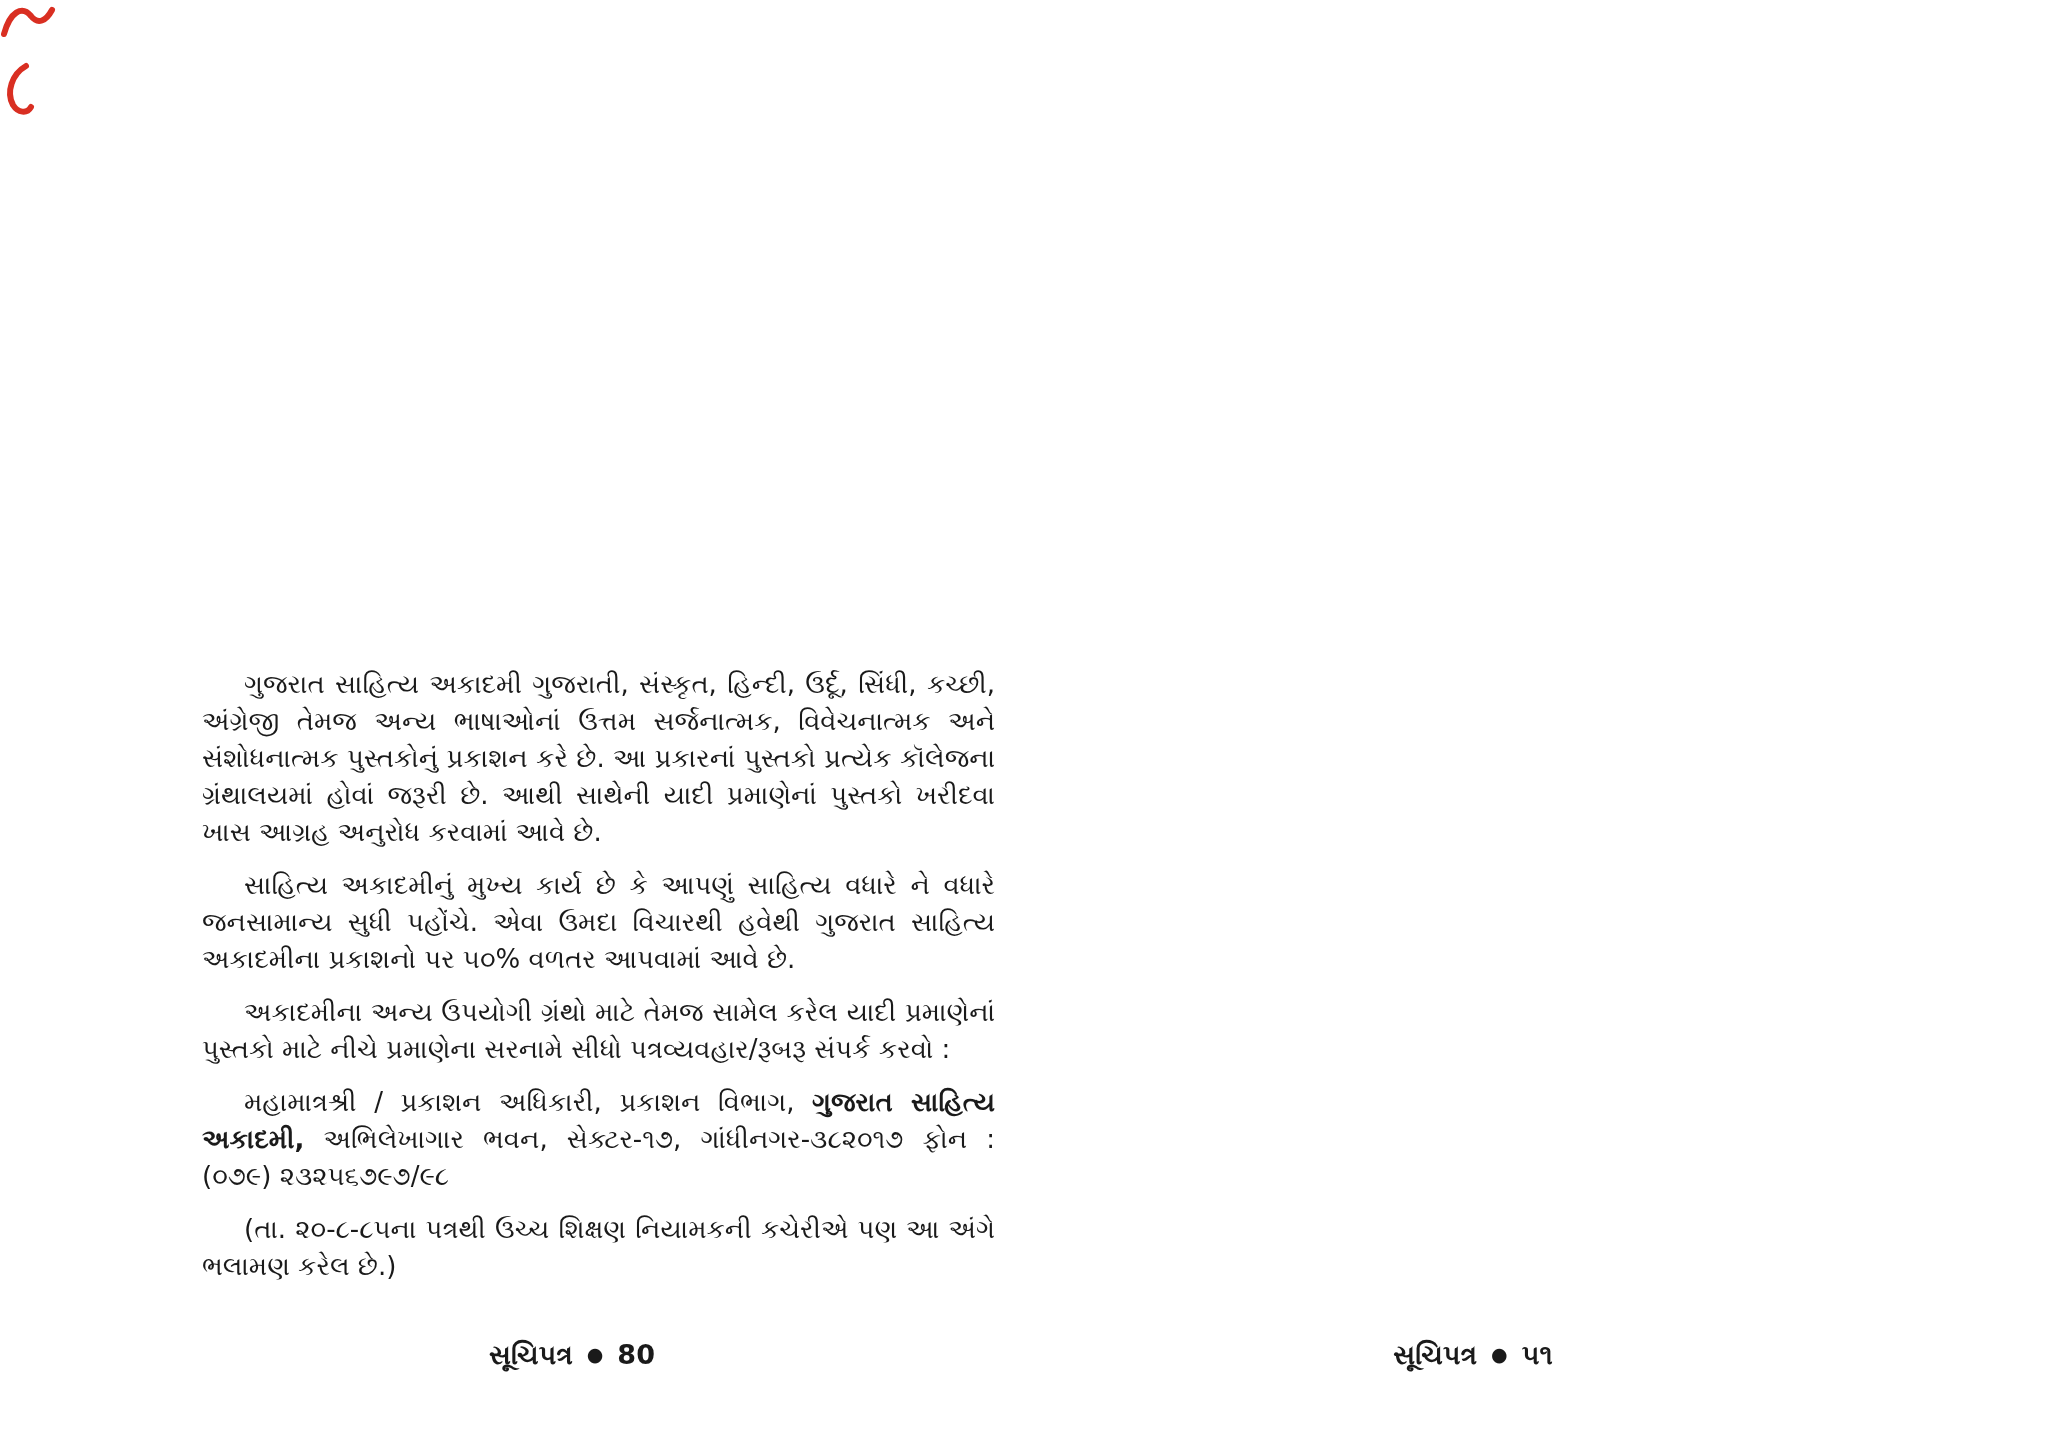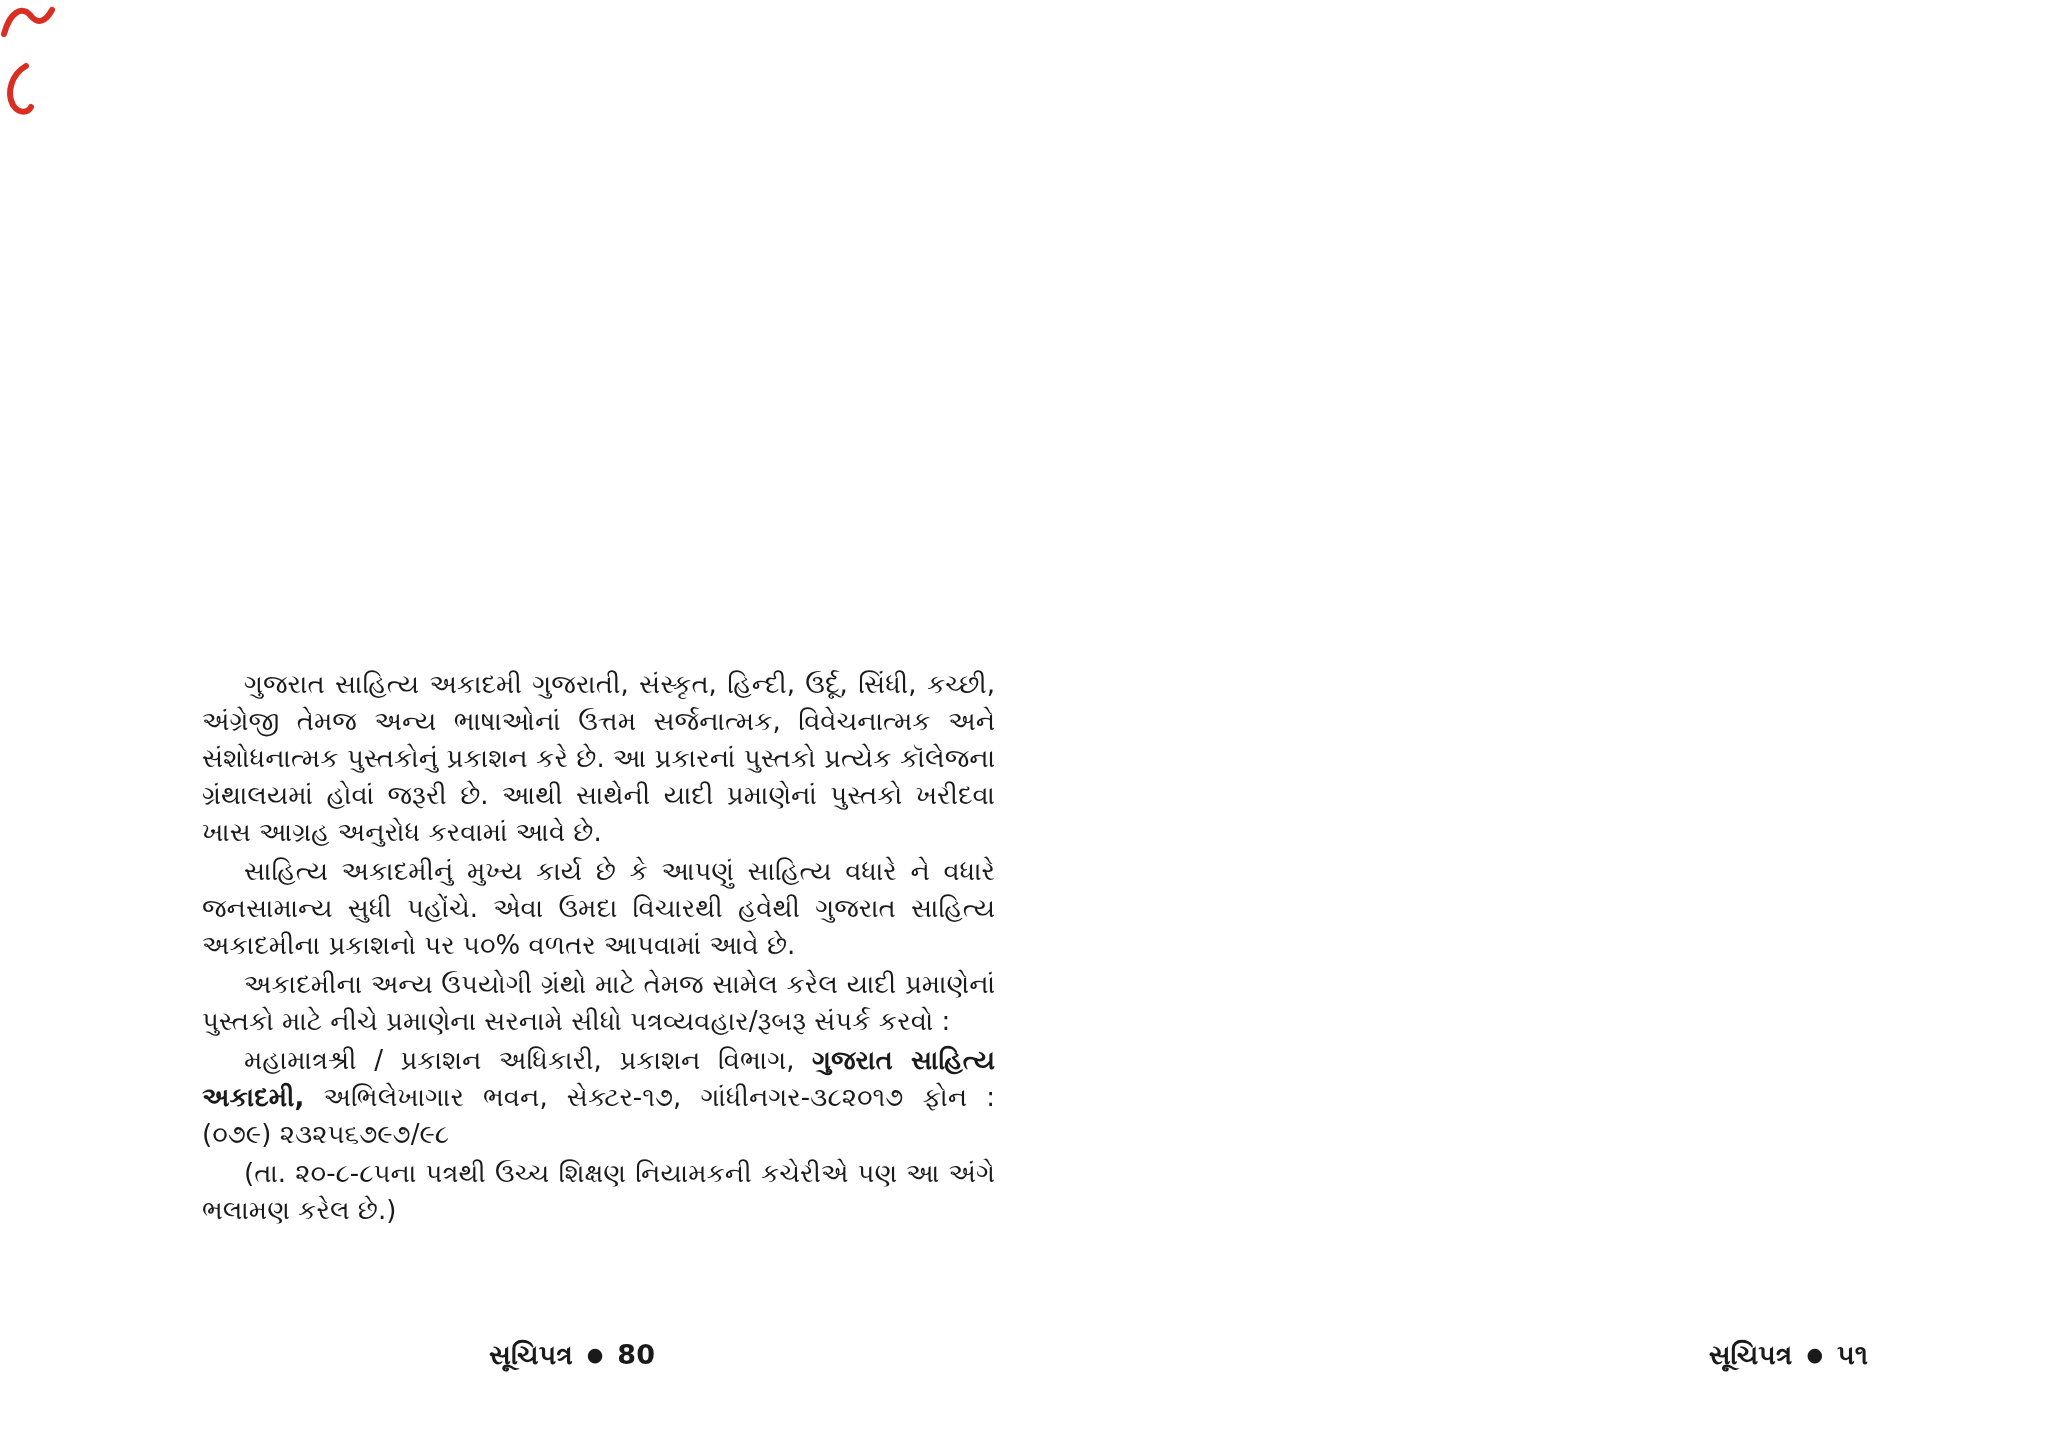--- a/index.html
+++ b/index.html
@@ -41,37 +41,37 @@
     font-size: 26px;
     line-height: 37px;
     text-align: justify;
     color: var(--ink);
   }
   .text-col p {
     margin: 0;
     text-indent: 42px;
   }
   .text-col p + p {
-    margin-top: 2px;
+    margin-top: 16px;
   }
   .text-col strong { font-weight: bold; }
 
   .footer {
     position: absolute;
     top: 1337px;
     width: 790px;
     text-align: center;
     font-weight: bold;
     font-size: 27px;
     line-height: 35px;
     color: var(--ink);
     white-space: nowrap;
   }
   .footer-left  { left: 177px; }
-  .footer-right { left: 1078px; text-align: right; }
+  .footer-right { left: 1078px; }
   .footer .bullet {
     display: inline-block;
     font-size: 19px;
     vertical-align: 3px;
     padding: 0 14px;
   }
 </style>
 </head>
 <body>
 

